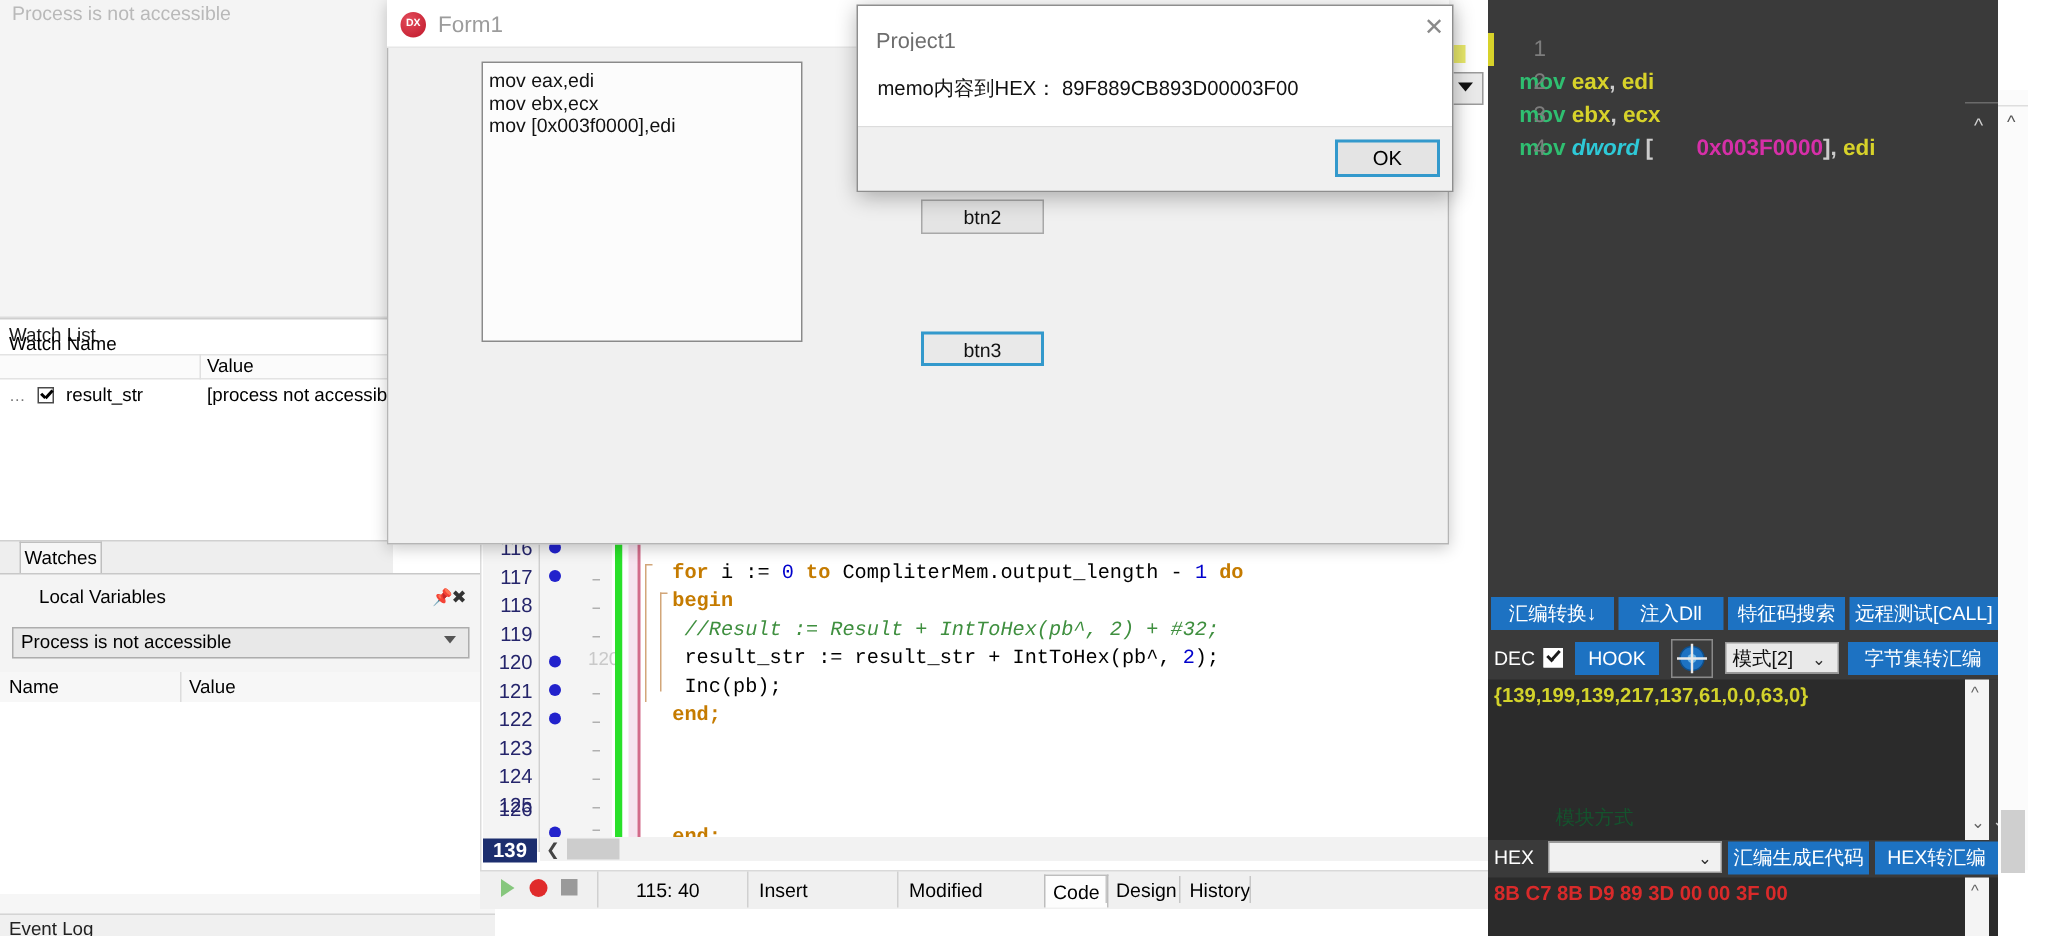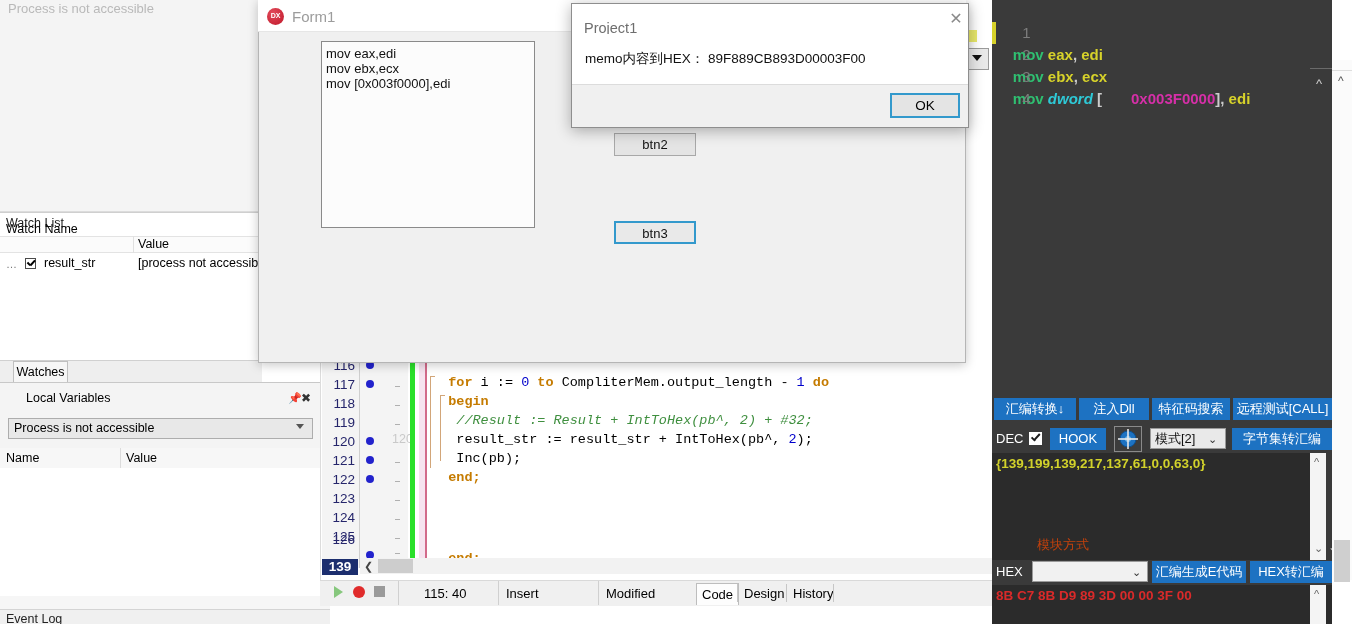--- a/index.html
+++ b/index.html
@@ -157,21 +157,21 @@
   #dec-text{left:996px;top:456px;color:#d2d22b;font-size:13.5px;font-weight:bold;white-space:nowrap;}
   #dec-vs{left:1310px;top:453px;width:16px;height:107px;background:#f4f4f4;}
   #dec-vs-up{left:1314px;top:456px;font-size:11px;color:#666;}
   #dec-vs-dn{left:1314px;top:542px;font-size:11px;color:#666;}
   #dec-outer-vs{left:1326px;top:453px;width:14px;height:107px;background:#3a3a3a;}
   #dec-outer-dn{left:1328px;top:540px;font-size:12px;color:#cfcfcf;}
 
   
   #hex-label{left:996px;top:564px;color:#ffffff;font-size:13px;}
   #hex-combo{left:1032px;top:561px;width:116px;height:21px;background:#f1f1f1;border:1px solid #9a9a9a;}
-  #hex-combo-text{left:1037px;top:536px;font-size:13px;color:#c2410c;}
+  #hex-combo-text{left:1037px;top:536px;font-size:13px;color:#14532d;}
   #hex-combo-arrow{left:1132px;top:566px;font-size:11px;color:#333;}
   #asm2e{left:1152px;top:561px;width:94px;height:22px;}
   #hex2asm{left:1250px;top:561px;width:82px;height:22px;}
 
   
   #hex-area{left:992px;top:585px;width:340px;height:39px;background:#2b2b2b;}
   #hex-text{left:996px;top:588px;color:#d92a2a;font-size:13.5px;font-weight:bold;white-space:nowrap;}
   #hex-vs{left:1310px;top:585px;width:16px;height:39px;background:#f4f4f4;}
   #hex-vs-up{left:1314px;top:588px;font-size:11px;color:#666;}
 

